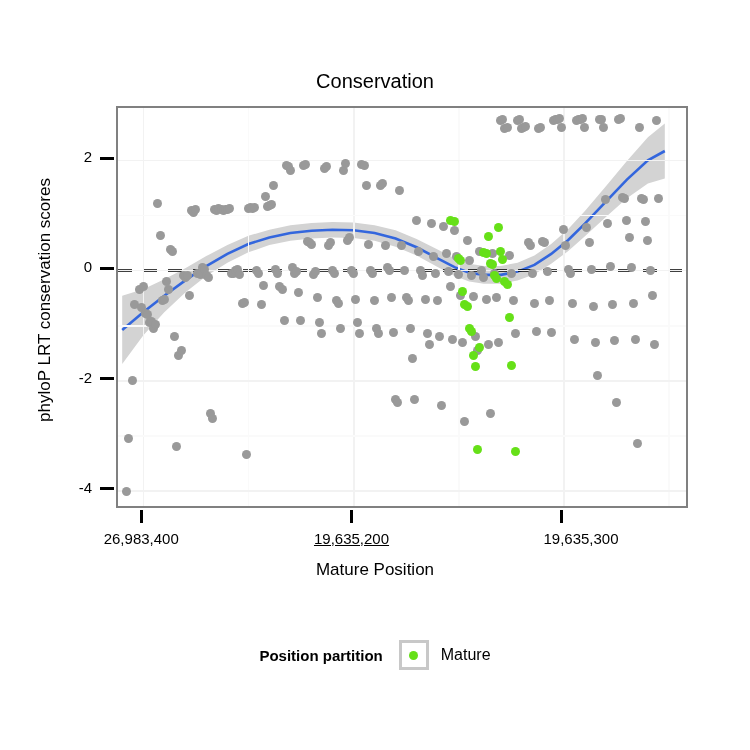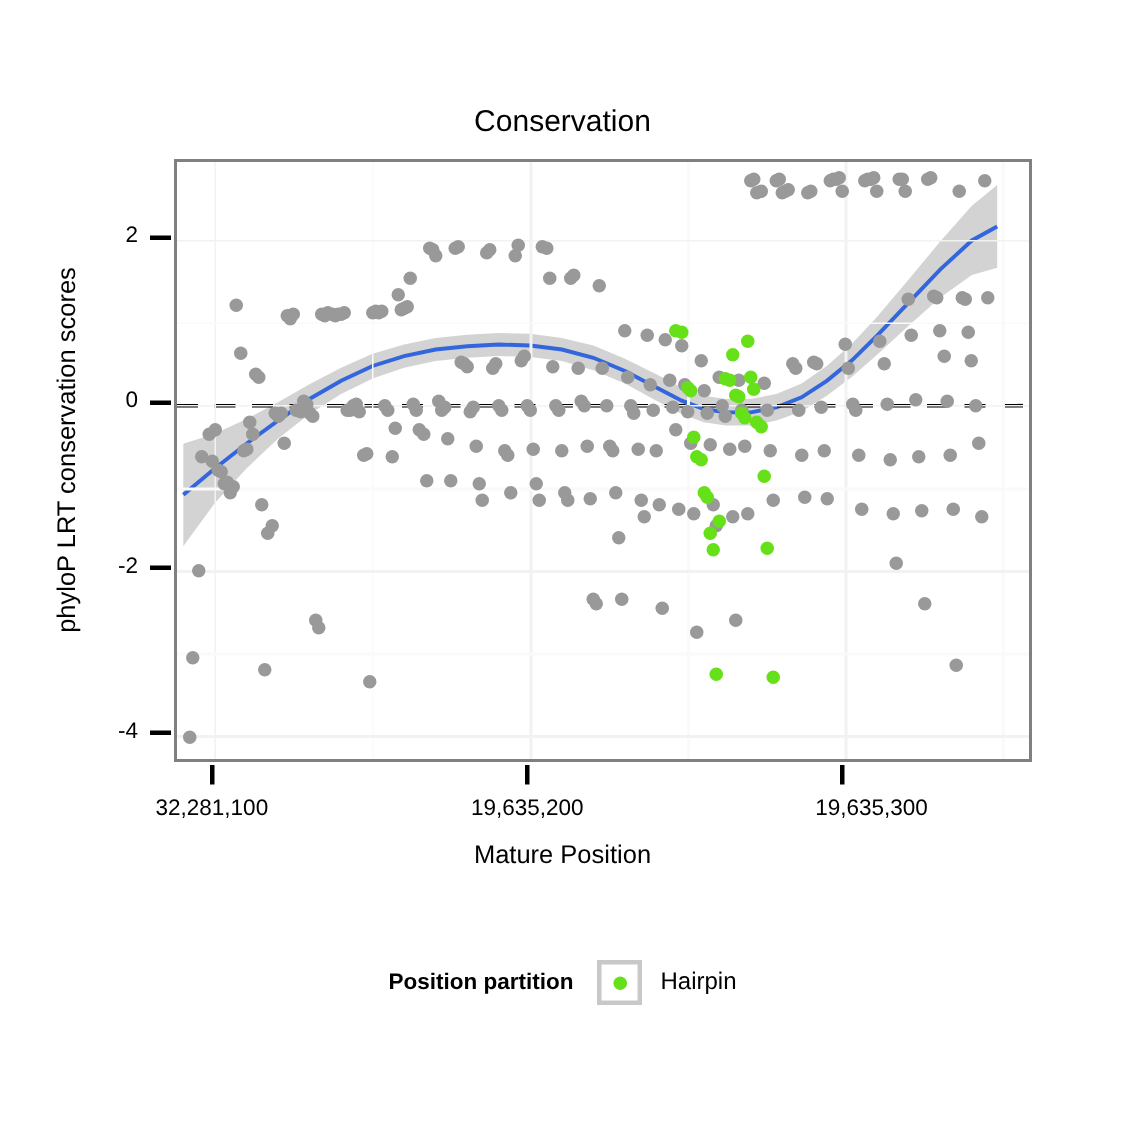--- a/index.html
+++ b/index.html
@@ -366,28 +366,28 @@
   <div id="axes-layer">
       <div class="ytick-mark" style="left: 100px; top: 156.815px; position: absolute;"></div>
       <div class="ytick-text" style="left: 46px; top: 148.315px; position: absolute;">2</div>
       <div class="ytick-mark" style="left: 100px; top: 266.952px; position: absolute;"></div>
       <div class="ytick-text" style="left: 46px; top: 258.452px; position: absolute;">0</div>
       <div class="ytick-mark" style="left: 100px; top: 377.089px; position: absolute;"></div>
       <div class="ytick-text" style="left: 46px; top: 368.589px; position: absolute;">-2</div>
       <div class="ytick-mark" style="left: 100px; top: 487.226px; position: absolute;"></div>
       <div class="ytick-text" style="left: 46px; top: 478.726px; position: absolute;">-4</div>
       <div class="xtick-mark" style="left: 139.735px; top: 510px; position: absolute;"></div>
-      <div class="xtick-text" style="left: 81.2353px; top: 530px; position: absolute;">32,281,100</div>
+      <div class="xtick-text" style="left: 81.2353px; top: 530px; position: absolute;">26,983,400</div>
       <div class="xtick-mark" style="left: 350.029px; top: 510px; position: absolute;"></div>
-      <div class="xtick-text" style="left: 291.529px; top: 530px; position: absolute;">19,635,200</div>
+      <div class="xtick-text" style="left: 291.529px; top: 530px; position: absolute; text-decoration: underline;">19,635,200</div>
       <div class="xtick-mark" style="left: 560.324px; top: 510px; position: absolute;"></div>
       <div class="xtick-text" style="left: 521px; top: 530px; position: absolute;">19,635,300</div>
     </div>
 
   <div class="xlab">Mature Position</div>
 
   <div class="legend">
     <span class="legend-title">Position partition</span>
     <span class="legend-key"><i id="legend-dot" style="background: rgb(102, 224, 24);"></i></span>
-    <span class="legend-label">Hairpin</span>
+    <span class="legend-label">Mature</span>
   </div>
 
 </div>
 
 </body></html>

